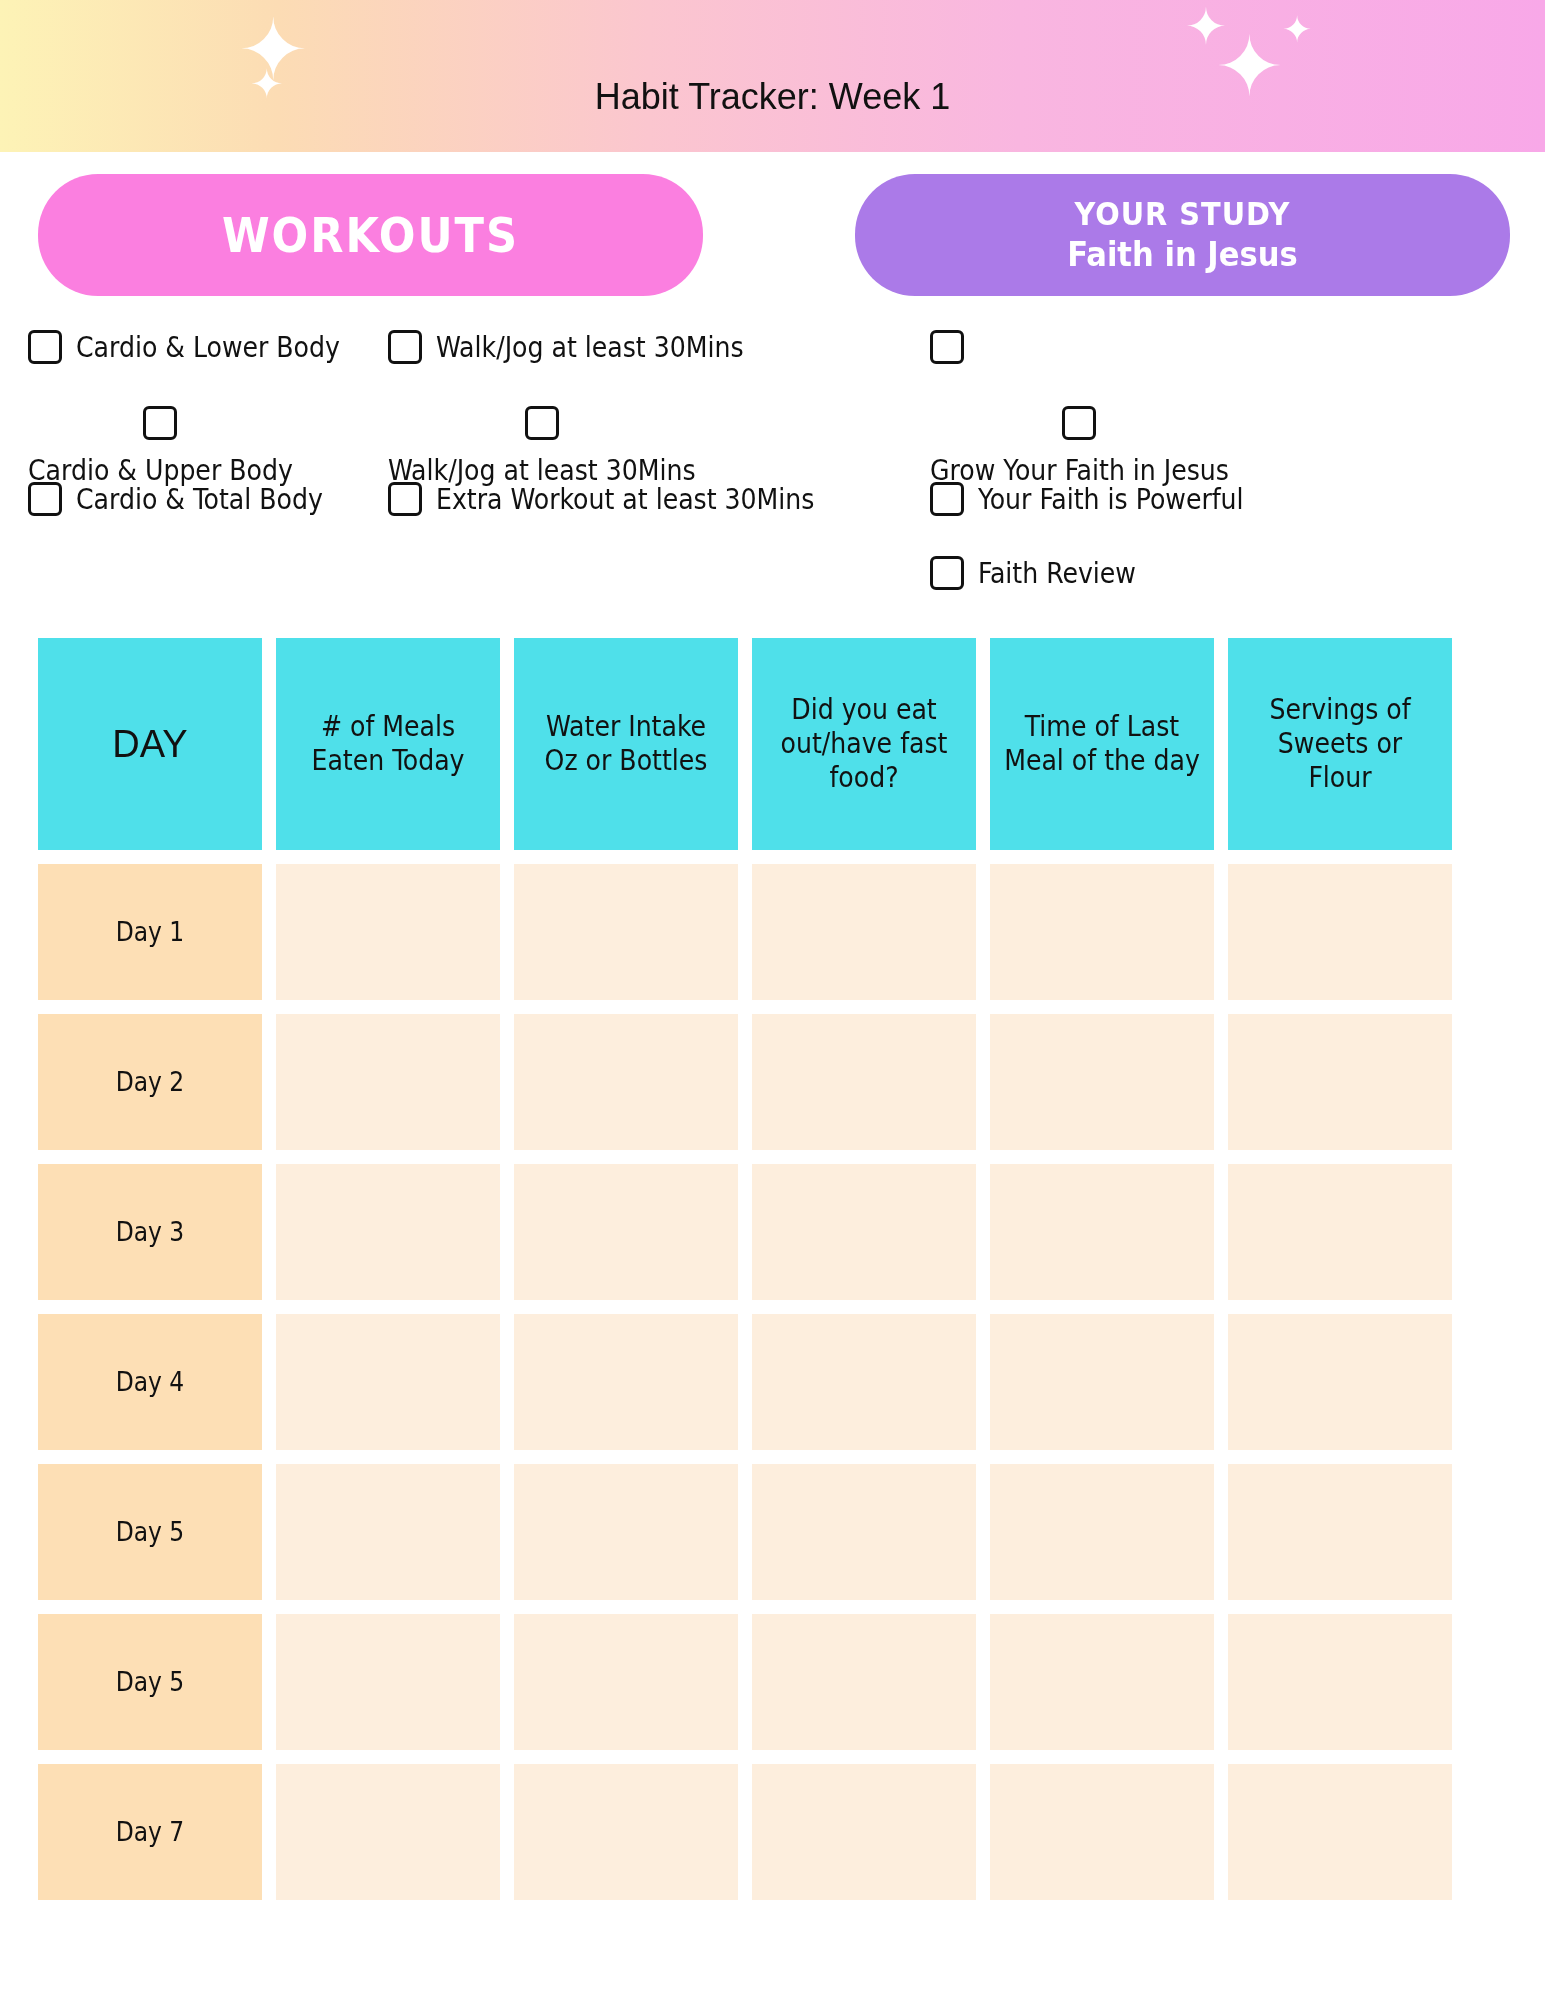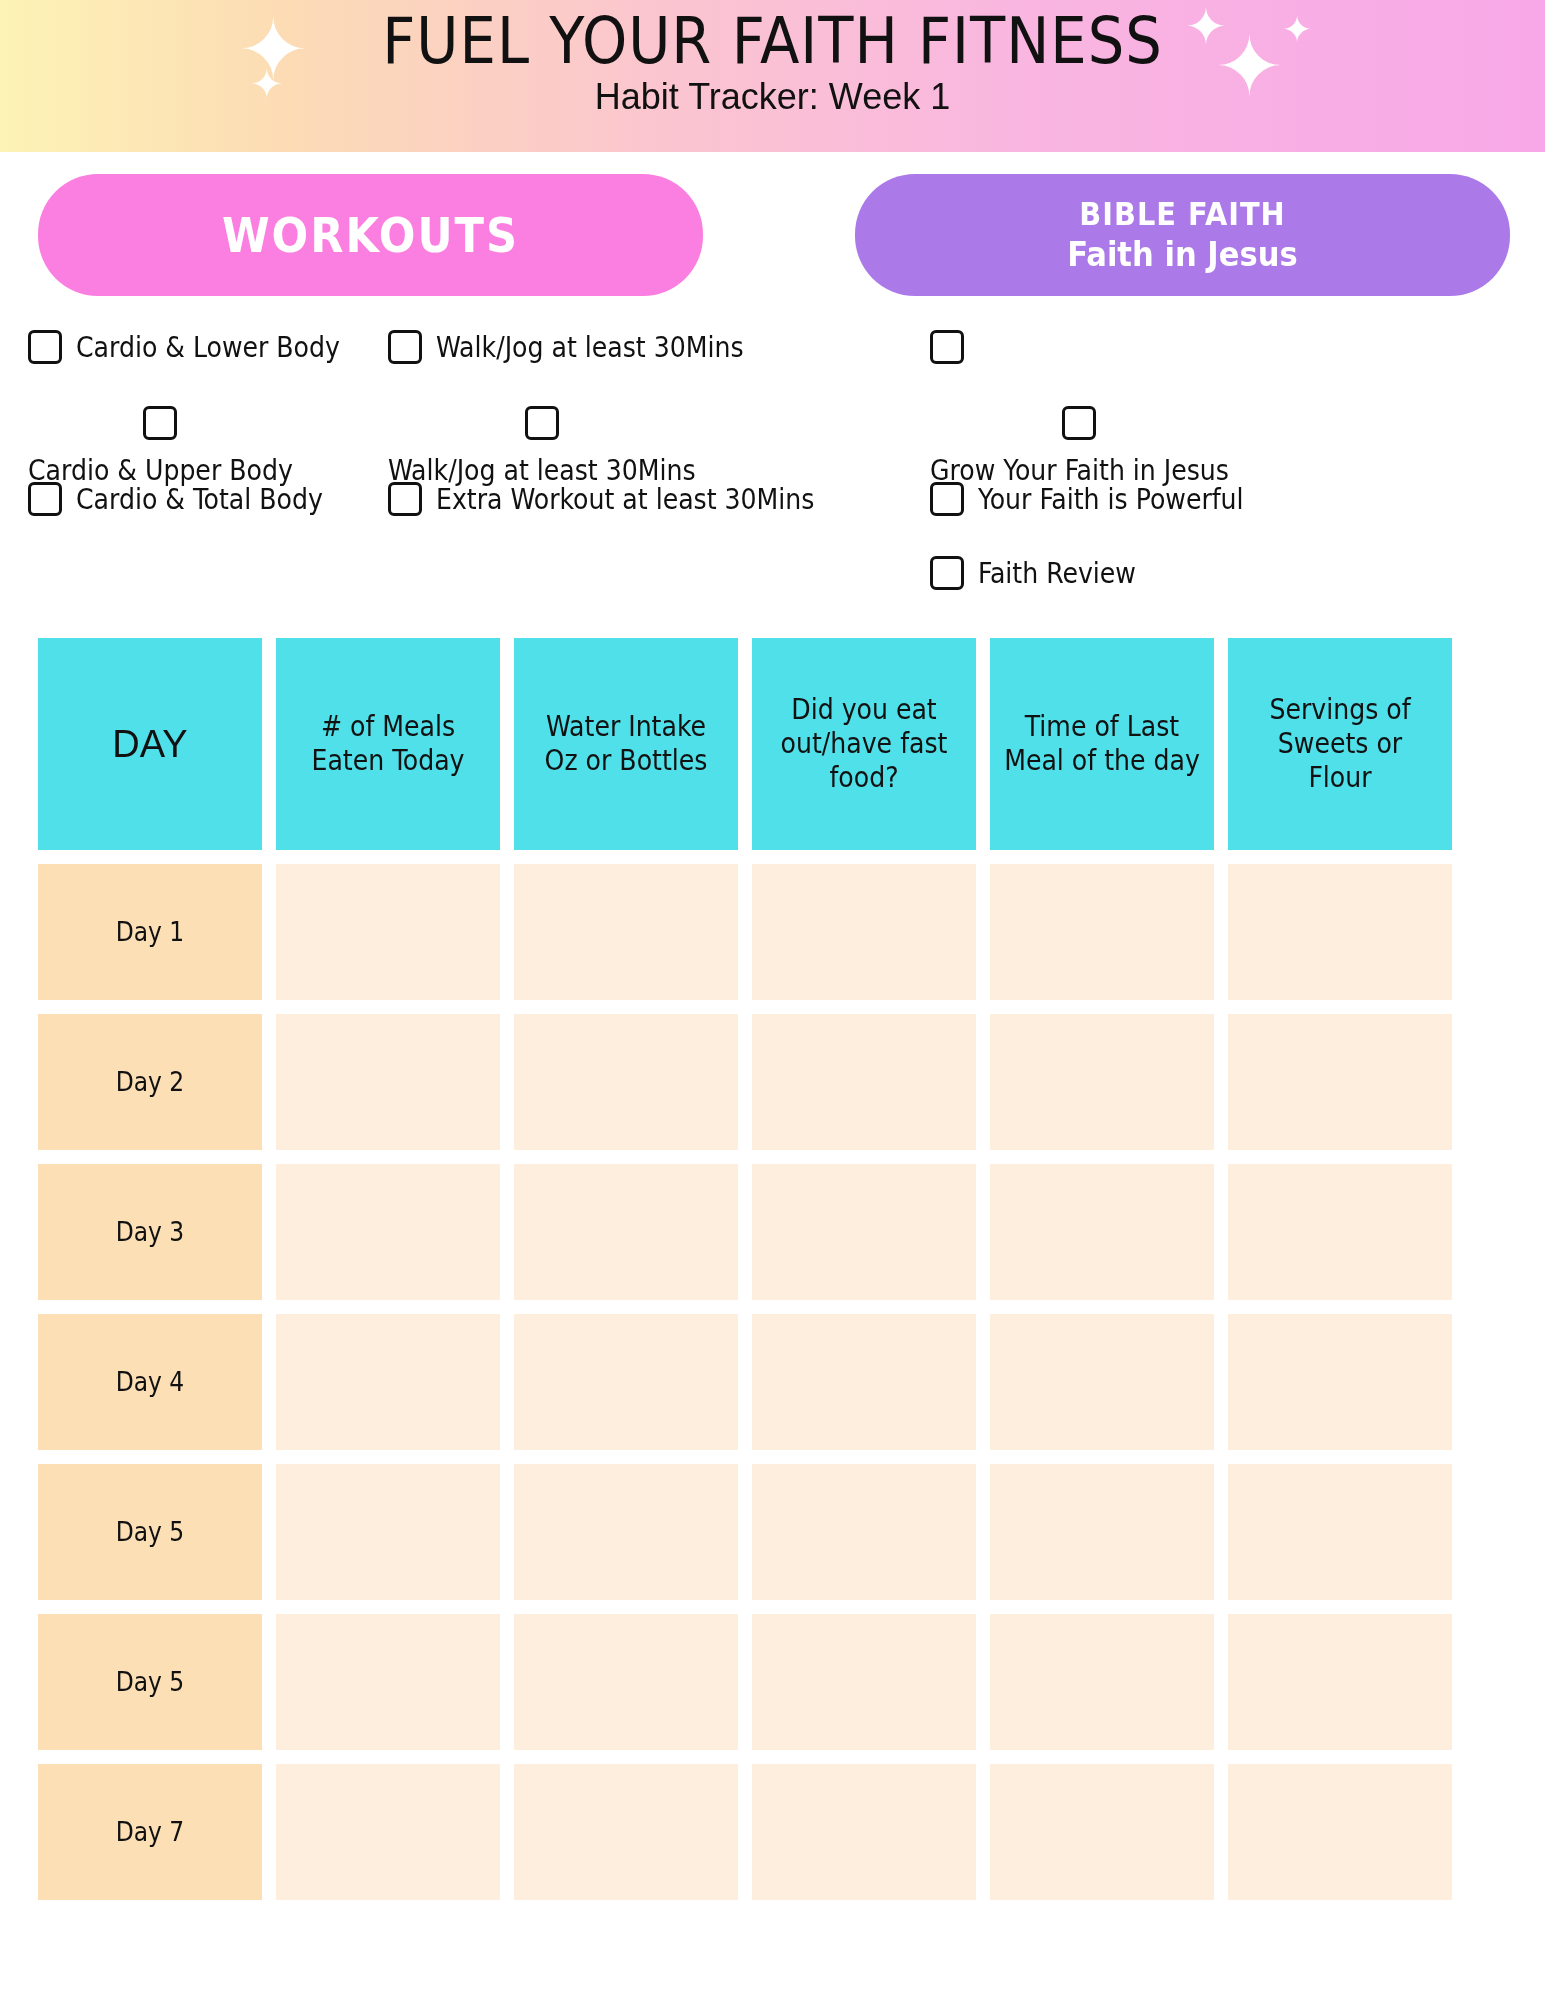--- a/index.html
+++ b/index.html
@@ -185,33 +185,32 @@
 </style>
 </head>
 <body>
 
 <div class="header">
   <span class="sparkle sp1">✦</span>
   <span class="sparkle sp2">✦</span>
   <span class="sparkle sp3">✦</span>
   <span class="sparkle sp4">✦</span>
   <span class="sparkle sp5">✦</span>
-  <div class="header-title">FUEL YOUR FAITH FITNESS</div>
   <div class="header-sub">Habit Tracker: Week 1</div>
 </div>
 
 <div class="top-wrap">
   <div class="checklists">
 
     <div class="pill pill-workouts">
       <span>WORKOUTS</span>
     </div>
 
     <div class="pill pill-bible">
-      <span class="l1">BIBLE FAITH</span>
+      <span class="l1">YOUR STUDY</span>
       <span class="l2">Faith in Jesus</span>
     </div>
 
     <div class="check-row wc1 r1">
       <span class="checkbox"></span>
       <span class="check-label">Cardio &amp; Lower Body</span>
     </div>
     <div class="check-row wc1 r2">
       <span class="checkbox"></span>
       <span class="check-label">Cardio &amp; Upper Body</span>

